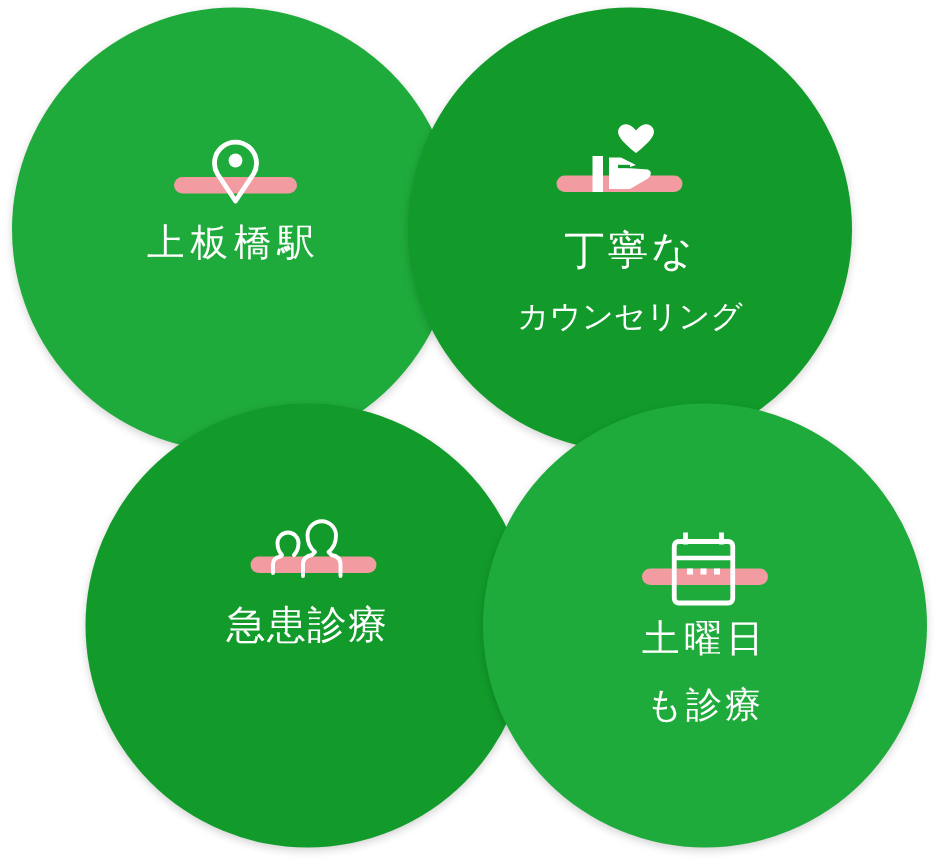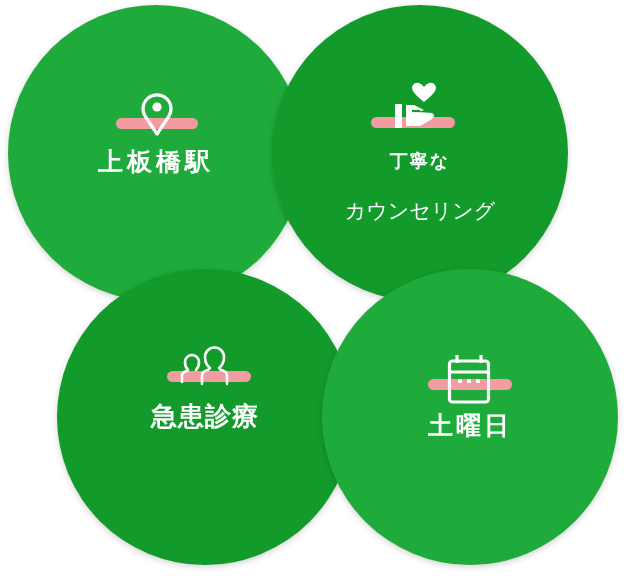--- a/index.html
+++ b/index.html
@@ -12,21 +12,21 @@
     box-shadow: 0 2px 6px rgba(0,0,0,0.18);
   }
   .c-light { background: #1fab3b; }
   .c-dark { background: #129b2b; }
   .bar {
     position: absolute; height: 11px; border-radius: 6px; background: #f29ba1;
   }
   .icon { position: absolute; }
   .line1 {
     position: absolute; left: 0; right: 0; text-align: center; color: #fff;
-    font-size: 25px; font-weight: bold; letter-spacing: 2px;
+    font-size: 25px; font-weight: normal; letter-spacing: 2px;
   }
   .line2 {
     position: absolute; left: 0; right: 0; text-align: center; color: #fff;
     font-size: 24px; letter-spacing: 2px;
   }
   .line2 .big { font-size: 34px; font-weight: bold; }
   .line2.small { font-size: 21px; letter-spacing: 0px; }
 </style>
 </head>
 <body>
@@ -45,31 +45,32 @@
   <svg class="icon" width="46" height="52" viewBox="0 0 46 52" style="left:124px; top:84px;">
     <rect x="3.5" y="8" width="39" height="41" rx="3" fill="none" stroke="#fff" stroke-width="3.2"></rect>
     <line x1="3.5" y1="19" x2="42.5" y2="19" stroke="#fff" stroke-width="3"></line>
     <line x1="11" y1="2" x2="11" y2="10" stroke="#fff" stroke-width="3.2"></line>
     <line x1="35" y1="2" x2="35" y2="10" stroke="#fff" stroke-width="3.2"></line>
     <rect x="12" y="26" width="4" height="4" fill="#fff"></rect>
     <rect x="21" y="26" width="4" height="4" fill="#fff"></rect>
     <rect x="30" y="26" width="4" height="4" fill="#fff"></rect>
   </svg>
   <div class="line1" style="top:140px; letter-spacing:3px;">土曜日</div>
+  <div class="line2" style="top:185px;">も診療</div>
 </div>
 
 <div class="circle c-dark" style="left:272px; top:5px; z-index:2;">
   <div class="bar" style="left:99px; top:112px; width:84px;"></div>
   <svg class="icon" width="62" height="48" viewBox="0 0 62 48" style="left:112px; top:77px;">
     <path d="M40 20 C 30 12, 26 7, 29 3 C 32 -1, 37 1, 40 5 C 43 1, 48 -1, 51 3 C 54 7, 50 12, 40 20 Z" fill="#fff"></path>
     <rect x="11" y="22" width="7" height="24" fill="#fff"></rect>
     <path d="M22 23 L30 23 L40 28 L34 30 L48 31 Q52 33 48 37 L36 44 L22 44 Z" fill="#fff"></path>
     <path d="M28 29 L36 29" stroke="#129b2b" stroke-width="2.2"></path>
   </svg>
-  <div class="line1" style="top:144px; font-size:18px; letter-spacing:2px;">丁寧な</div>
+  <div class="line1" style="top:144px; font-size:27px; letter-spacing:2px;">丁寧な</div>
   <div class="line2 small" style="top:192px;">カウンセリング</div>
 </div>
 
 <div class="circle c-dark" style="left:57px; top:269px; z-index:2;">
   <div class="bar" style="left:110px; top:102px; width:84px;"></div>
   <svg class="icon" width="60" height="40" viewBox="0 0 60 40" style="left:121px; top:77px;">
     <path d="M4 36 L4 30 Q4 26 9 25 L10 24 Q7 21 7 16 A7 7 0 1 1 21 16 Q21 21 18 24" fill="none" stroke="#fff" stroke-width="2.6" stroke-linejoin="round" stroke-linecap="round"></path>
     <path d="M24 38 L24 30 Q24 25 30 24 L32 22 Q27 18 27 11 A9.5 9.5 0 1 1 46 11 Q46 18 41 22 L43 24 Q49 25 49 30 L49 38" fill="none" stroke="#fff" stroke-width="2.6" stroke-linejoin="round" stroke-linecap="round"></path>
   </svg>
   <div class="line1" style="top:130px; font-size:26px; letter-spacing:1px;">急患診療</div>

